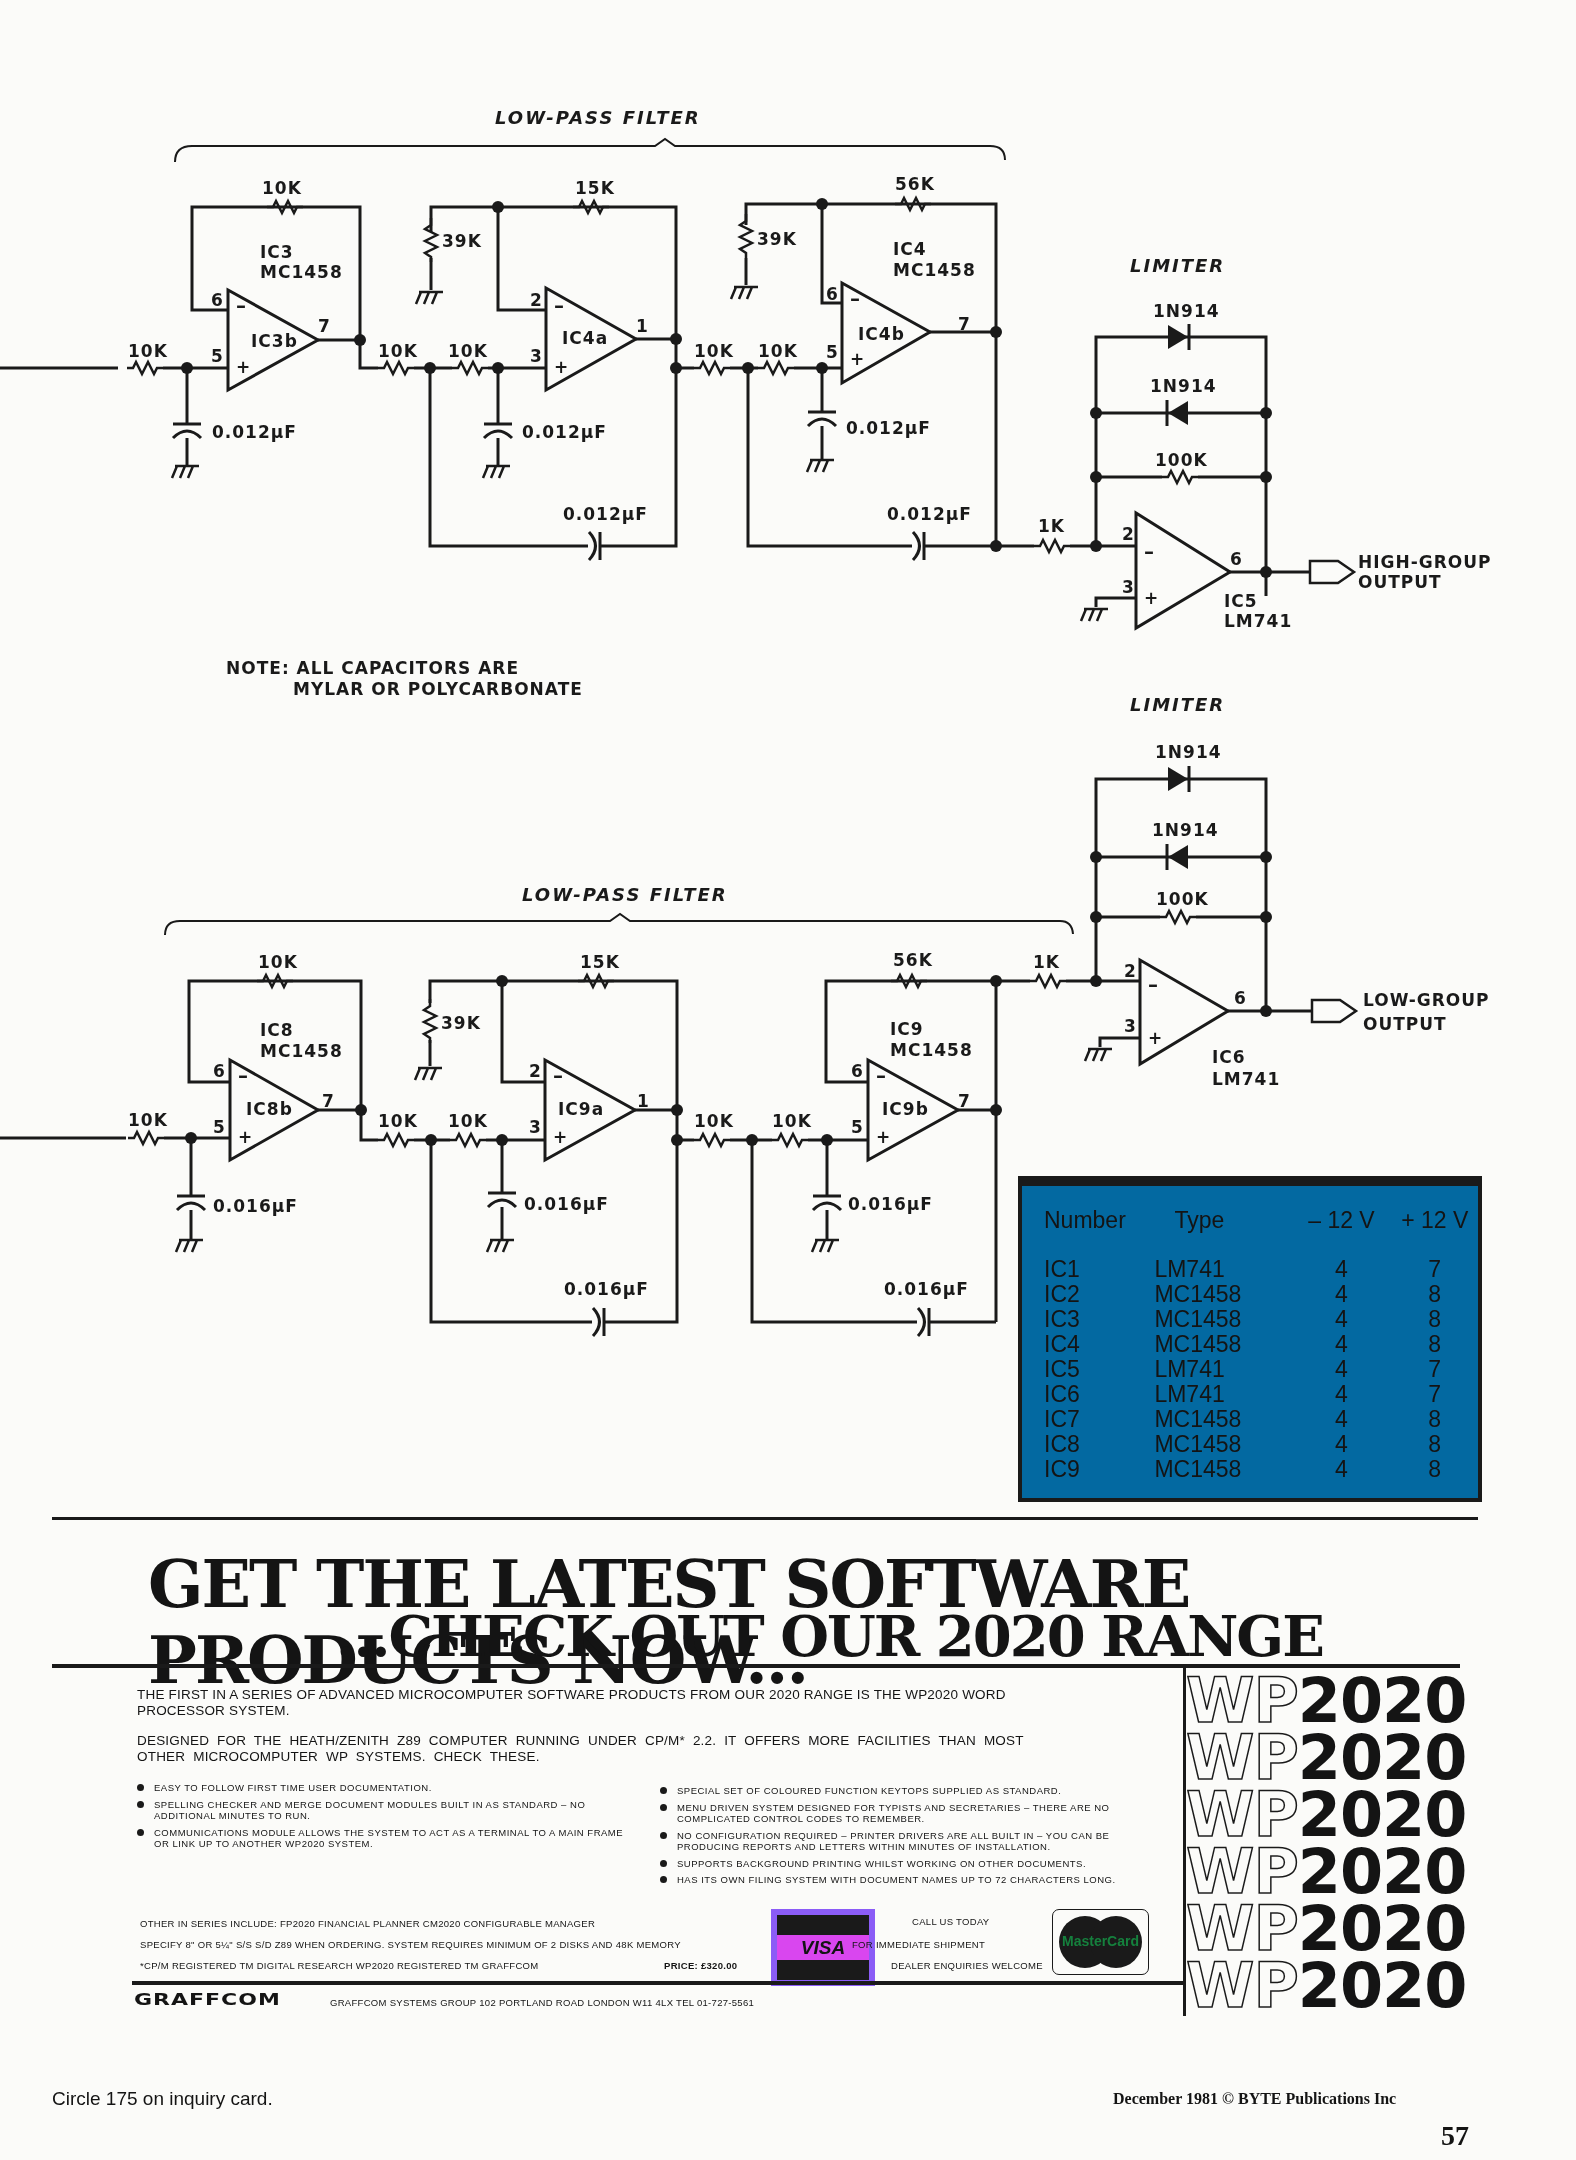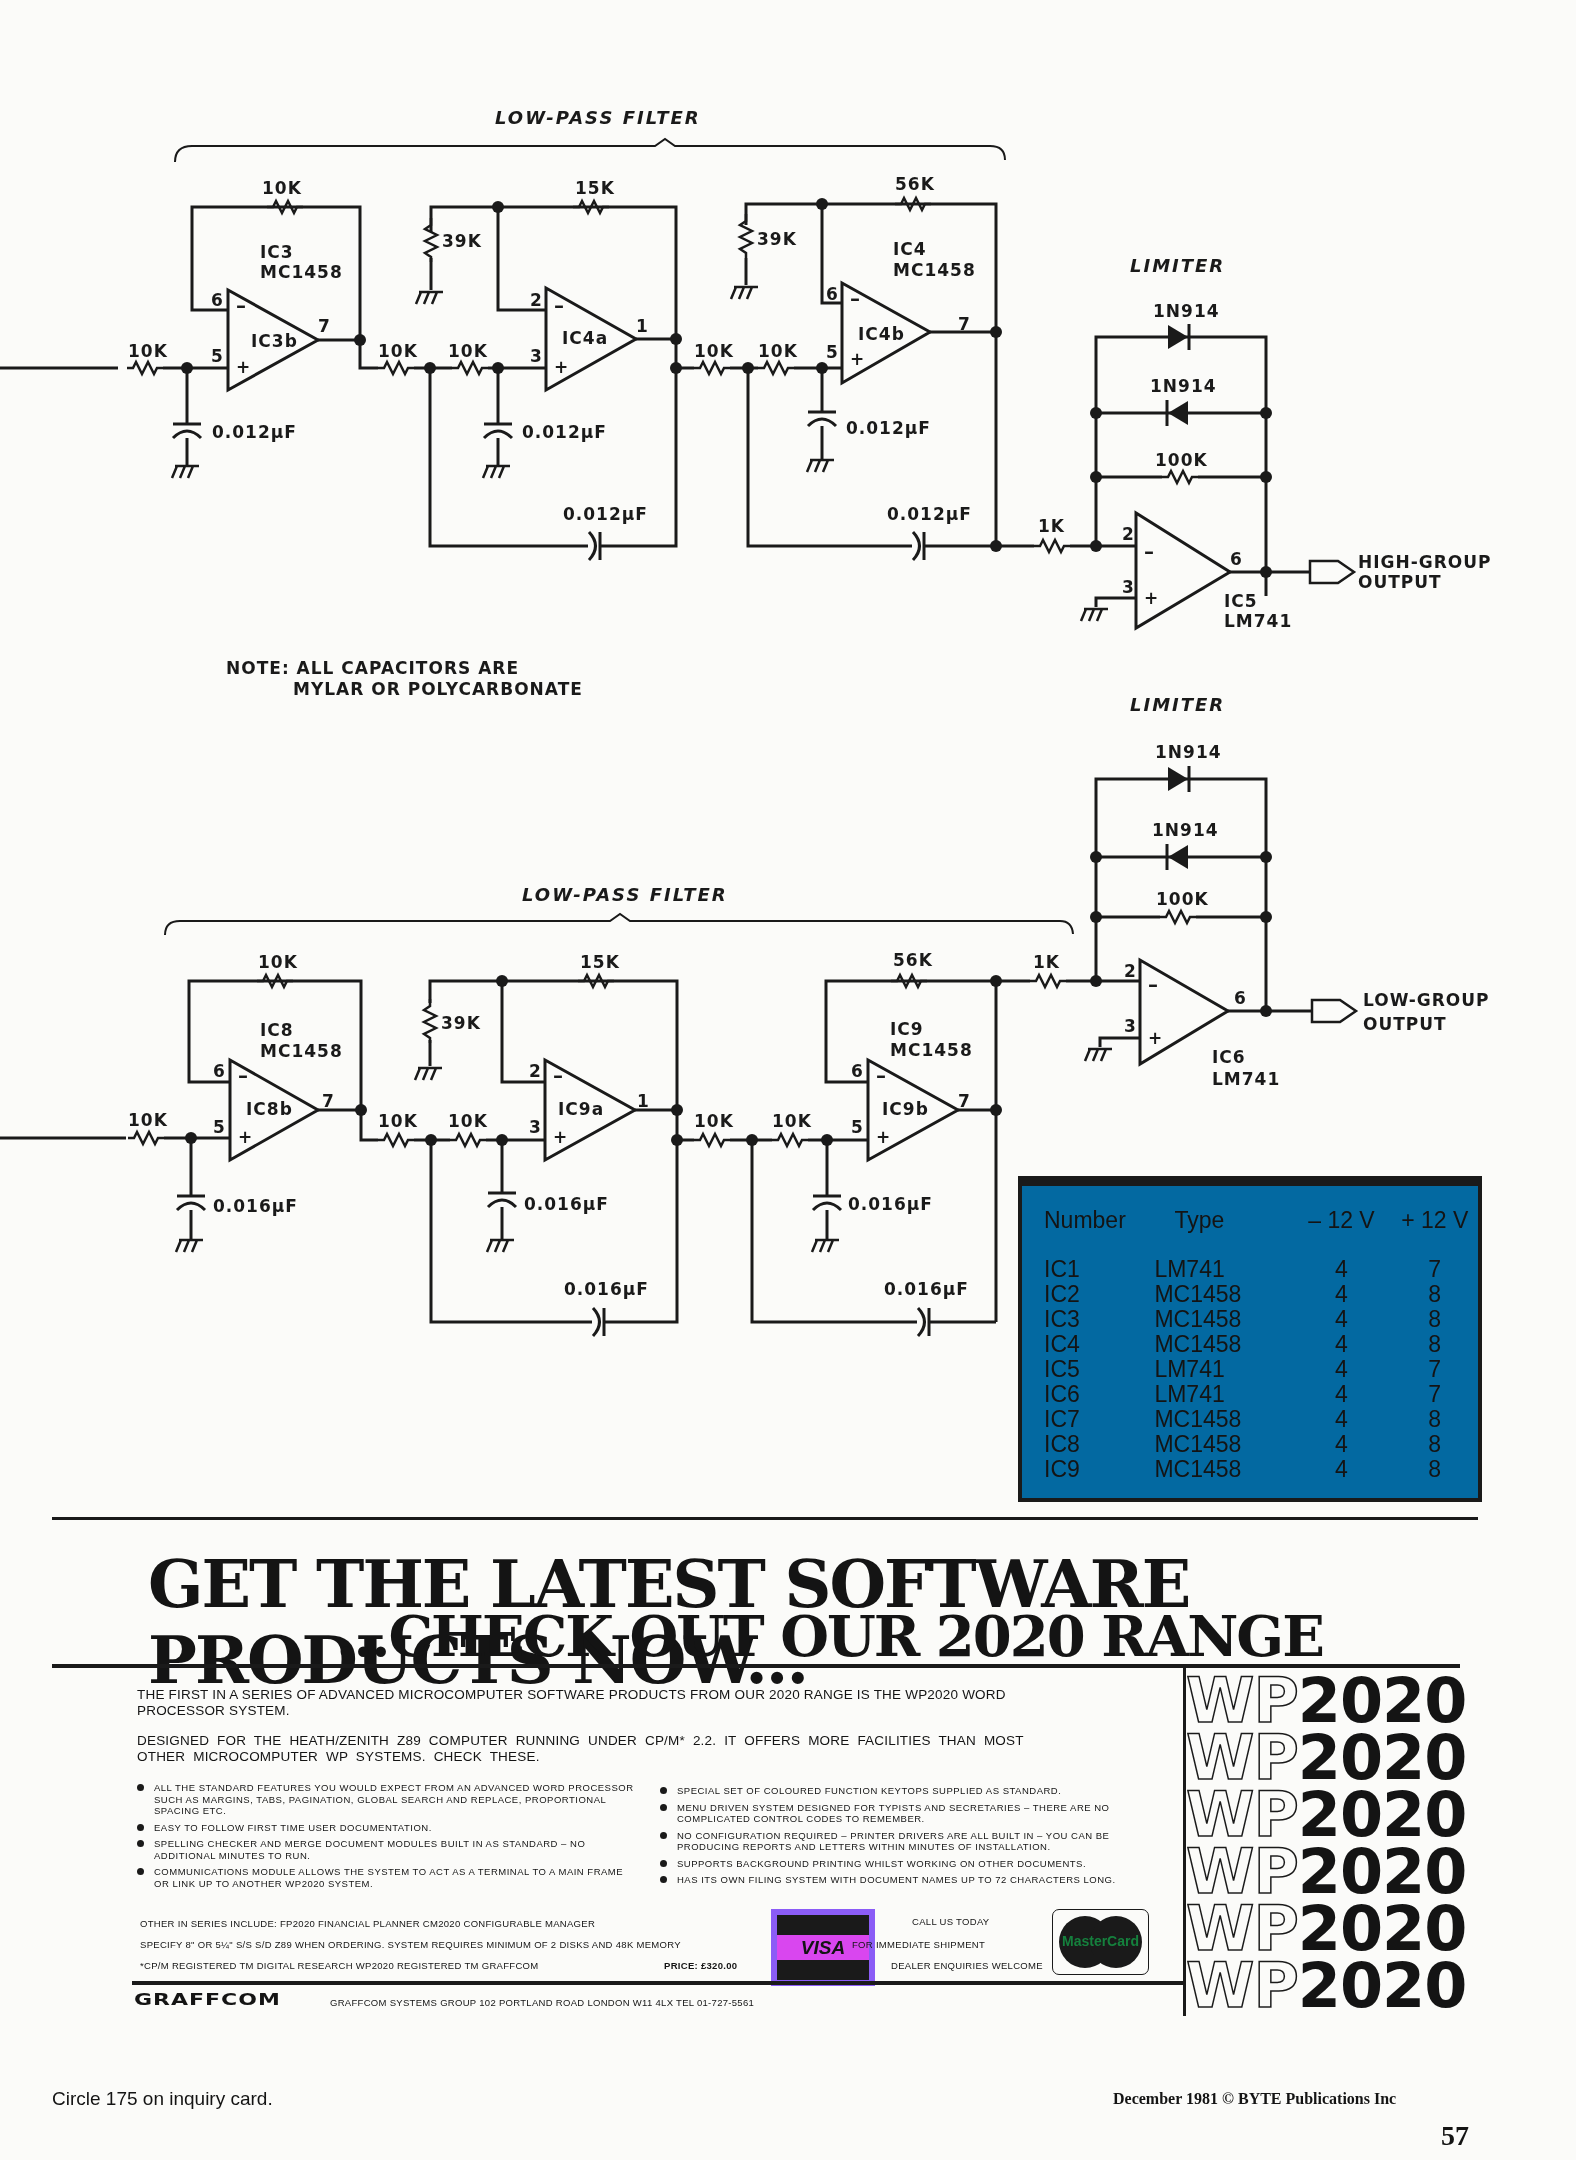--- a/index.html
+++ b/index.html
@@ -431,21 +431,20 @@
 
 <div class="rule" style="left:52px;top:1517px;width:1426px;height:3px;"></div>
 <div class="headline" style="left:148px;top:1546px;font-size:65px;">GET THE LATEST SOFTWARE PRODUCTS NOW...</div>
 <div class="headline" style="left:336px;top:1603px;font-size:56px;">...CHECK OUT OUR 2020 RANGE</div>
 <div class="rule" style="left:52px;top:1664px;width:1408px;height:4px;"></div>
 
 <div class="adcopy" style="left:137px;top:1687px;width:930px;">THE FIRST IN A SERIES OF ADVANCED MICROCOMPUTER SOFTWARE PRODUCTS FROM OUR 2020 RANGE IS THE WP2020 WORD PROCESSOR SYSTEM.</div>
 <div class="adcopy" style="left:137px;top:1733px;width:935px;word-spacing:4px;">DESIGNED FOR THE HEATH/ZENITH Z89 COMPUTER RUNNING UNDER CP/M* 2.2. IT OFFERS MORE FACILITIES THAN MOST OTHER MICROCOMPUTER WP SYSTEMS.  CHECK THESE.</div>
 
 <ul class="bullets" id="features-left" style="left:137px;top:1782px;width:500px;">
-    <li><span class="b"></span><span>ALL THE STANDARD FEATURES YOU WOULD EXPECT FROM AN ADVANCED WORD PROCESSOR SUCH AS MARGINS, TABS, PAGINATION, GLOBAL SEARCH AND REPLACE, PROPORTIONAL SPACING ETC.</span></li>
     <li><span class="b"></span><span>EASY TO FOLLOW FIRST TIME USER DOCUMENTATION.</span></li>
     <li><span class="b"></span><span>SPELLING CHECKER AND MERGE DOCUMENT MODULES BUILT IN AS STANDARD – NO ADDITIONAL MINUTES TO RUN.</span></li>
     <li><span class="b"></span><span>COMMUNICATIONS MODULE ALLOWS THE SYSTEM TO ACT AS A TERMINAL TO A MAIN FRAME OR LINK UP TO ANOTHER WP2020 SYSTEM.</span></li>
   </ul>
 <ul class="bullets" id="features-right" style="left:660px;top:1785px;width:500px;">
     <li><span class="b"></span><span>SPECIAL SET OF COLOURED FUNCTION KEYTOPS SUPPLIED AS STANDARD.</span></li>
     <li><span class="b"></span><span>MENU DRIVEN SYSTEM DESIGNED FOR TYPISTS AND SECRETARIES – THERE ARE NO COMPLICATED CONTROL CODES TO REMEMBER.</span></li>
     <li><span class="b"></span><span>NO CONFIGURATION REQUIRED – PRINTER DRIVERS ARE ALL BUILT IN – YOU CAN BE PRODUCING REPORTS AND LETTERS WITHIN MINUTES OF INSTALLATION.</span></li>
     <li><span class="b"></span><span>SUPPORTS BACKGROUND PRINTING WHILST WORKING ON OTHER DOCUMENTS.</span></li>
     <li><span class="b"></span><span>HAS ITS OWN FILING SYSTEM WITH DOCUMENT NAMES UP TO 72 CHARACTERS LONG.</span></li>

